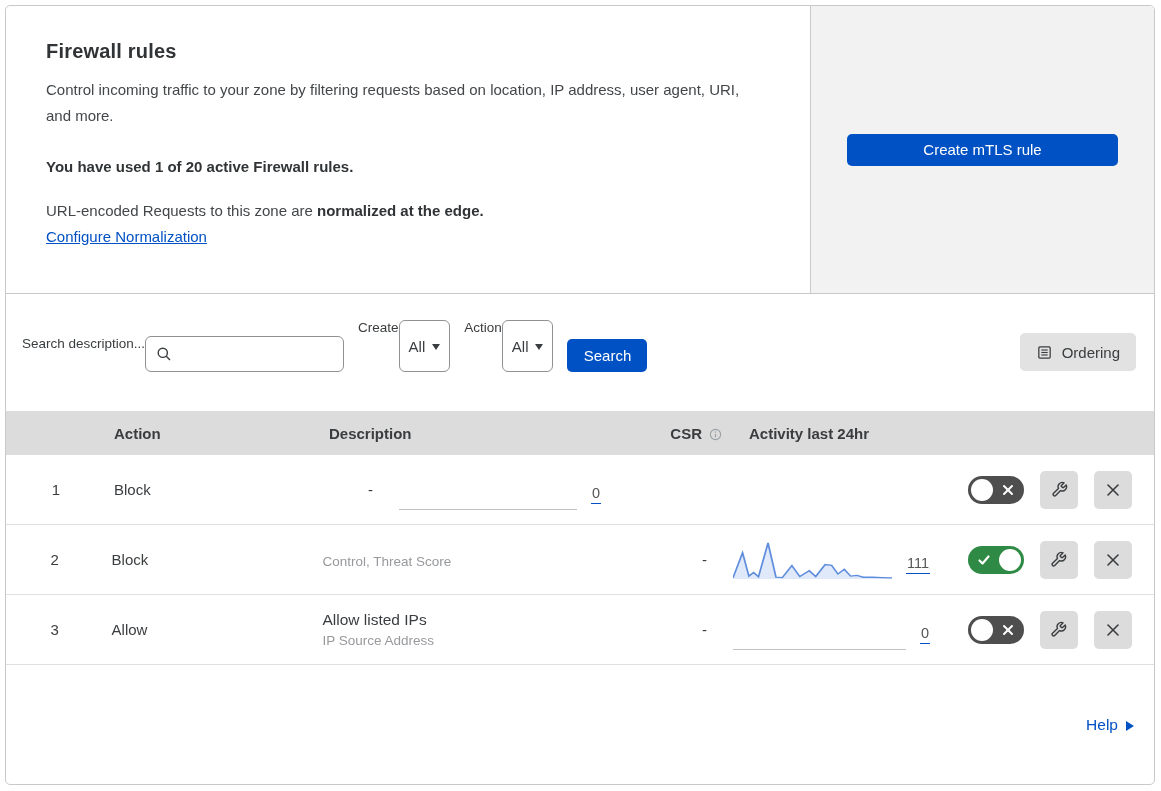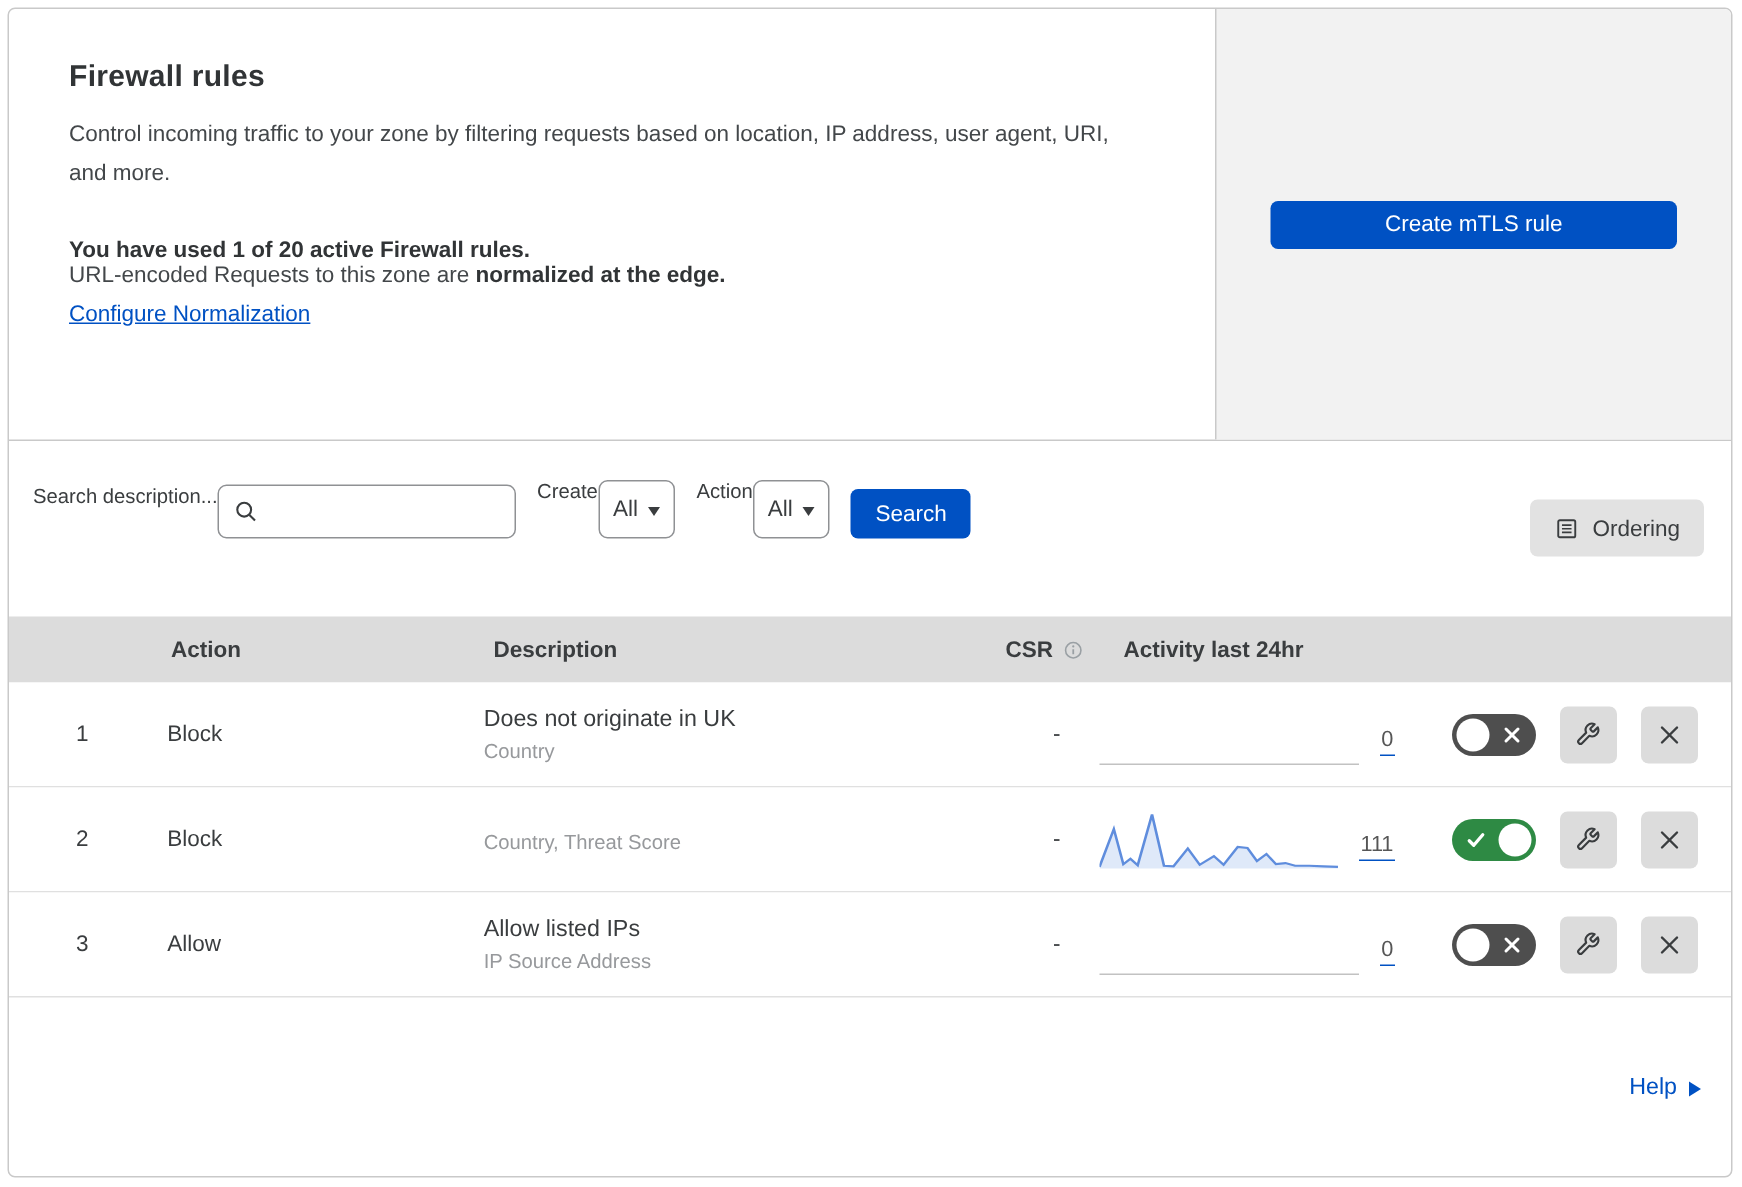--- a/index.html
+++ b/index.html
@@ -16,21 +16,21 @@
     background: #fff; overflow: hidden;
     display: flex; flex-direction: column;
   }
 
   
   .hero { display: flex; height: 288px; border-bottom: 1px solid #c9c9c9; flex: none; }
   .hero-left { flex: 1; padding: 34px 42px 0 40px; }
   .page-title { font-size: 20px; font-weight: 600; color: #313436; letter-spacing: .2px; }
   .desc { margin-top: 14px; font-size: 15px; line-height: 1.72; color: #43474a; max-width: 700px; }
   .usage { margin-top: 29px; font-size: 15px; font-weight: 700; color: #313436; }
-  .norm { font-size: 15px; color: #43474a; }
+  .norm { margin-top: 27px; font-size: 15px; color: #43474a; }
   .norm b { color: #313436; }
   .text-link {
     display: inline-block; margin-top: 9px; font-size: 15px;
     color: #0051c3; text-decoration: underline; cursor: pointer;
   }
   .hero-right {
     width: 344px; flex: none; background: #f2f2f2; border-left: 1px solid #c9c9c9;
     display: flex; flex-direction: column; justify-content: center; gap: 14px; padding: 0 36px;
   }
   .btn-primary {
@@ -49,21 +49,21 @@
   .field-label { font-size: 13.5px; color: #3a3d3f; margin-bottom: 8px; }
   .search-box {
     width: 199px; height: 36px; border: 1px solid #8f9194; border-radius: 6px;
     display: flex; align-items: center; padding: 0 10px; background: #fff;
   }
   .search-box input {
     border: none; outline: none; flex: 1; font-family: inherit; font-size: 14px;
     margin-left: 8px; color: #3a3d3f; background: transparent; min-width: 0;
   }
   .select {
-    min-width: 48px; height: 39px; border: 1px solid #8f9194; border-radius: 6px;
+    min-width: 48px; height: 52px; border: 1px solid #8f9194; border-radius: 6px;
     display: flex; align-items: center; justify-content: center; gap: 7px;
     font-size: 15px; color: #3a3d3f; background: #fff; cursor: pointer; padding: 0 9px;
   }
   .caret-down {
     width: 0; height: 0; border-left: 4.5px solid transparent;
     border-right: 4.5px solid transparent; border-top: 6px solid #3a3d3f; margin-top: 2px;
   }
   .search-btn { width: 80px; height: 33px; }
   .btn-gray {
     height: 38px; background: #e2e2e2; border: none; border-radius: 5px;
@@ -198,24 +198,20 @@
           <circle cx="12" cy="7.9" r="1.2" fill="#9aa0a4"></circle>
         </svg>
     </div>
     <div class="cell c-activity" style="display:block;">Activity last 24hr</div>
     <div class="cell c-controls"></div>
   </div>
 
   <div class="trow">
     <div class="cell c-num">1</div>
     <div class="cell c-action">Block</div>
-    <div class="cell c-desc">
-      <div class="d-main">Does not originate in UK</div>
-      <div class="d-sub">Country</div>
-    </div>
     <div class="cell c-csr">-</div>
     <div class="cell c-activity">
       <div class="flatline"></div>
       <a class="count-link">0</a>
     </div>
     <div class="cell c-controls">
       <div class="toggle off">
         <span class="knob"></span>
         <svg class="t-glyph" viewBox="0 0 14 14" stroke="#fff" stroke-width="2" stroke-linecap="round">
             <line x1="3" y1="3" x2="11" y2="11"></line>
@@ -233,21 +229,21 @@
             <line x1="13" y1="3" x2="3" y2="13"></line>
           </svg>
       </button>
     </div>
   </div>
 
   <div class="trow">
     <div class="cell c-num">2</div>
     <div class="cell c-action">Block</div>
     <div class="cell c-desc">
-      <div class="d-sub">Country, Threat Score</div>
+      <div class="d-sub">Control, Threat Score</div>
     </div>
     <div class="cell c-csr">-</div>
     <div class="cell c-activity">
       <div class="spark-box">
         <svg viewBox="0 0 128 44" preserveAspectRatio="none">
             <polygon points="0.0,39.9 7.7,14.7 12.8,38.1 16.6,34.5 20.5,38.8 28.2,5.0 34.6,39.2 39.7,39.6 47.4,27.7 53.8,38.5 61.4,32.7 66.6,38.5 74.2,26.6 79.4,27.3 84.5,36.0 89.6,31.3 94.7,38.1 99.8,37.4 105.0,39.2 112.6,39.2 120.3,39.6 128.0,39.9 128,41 0,41" fill="#dfe9f9"></polygon>
             <polyline points="0.0,39.9 7.7,14.7 12.8,38.1 16.6,34.5 20.5,38.8 28.2,5.0 34.6,39.2 39.7,39.6 47.4,27.7 53.8,38.5 61.4,32.7 66.6,38.5 74.2,26.6 79.4,27.3 84.5,36.0 89.6,31.3 94.7,38.1 99.8,37.4 105.0,39.2 112.6,39.2 120.3,39.6 128.0,39.9" fill="none" stroke="#5f8ddd" stroke-width="1.4"></polyline>
           </svg>
       </div>
       <a class="count-link">111</a>

